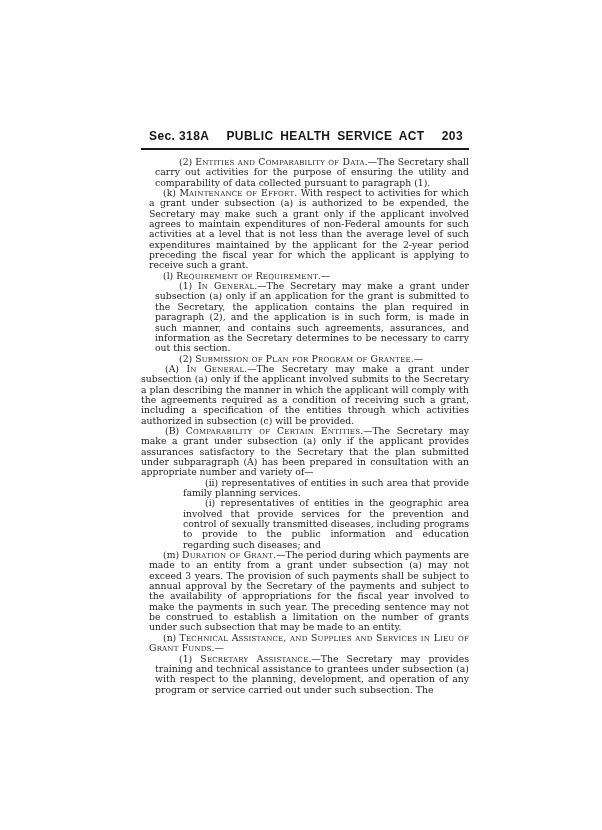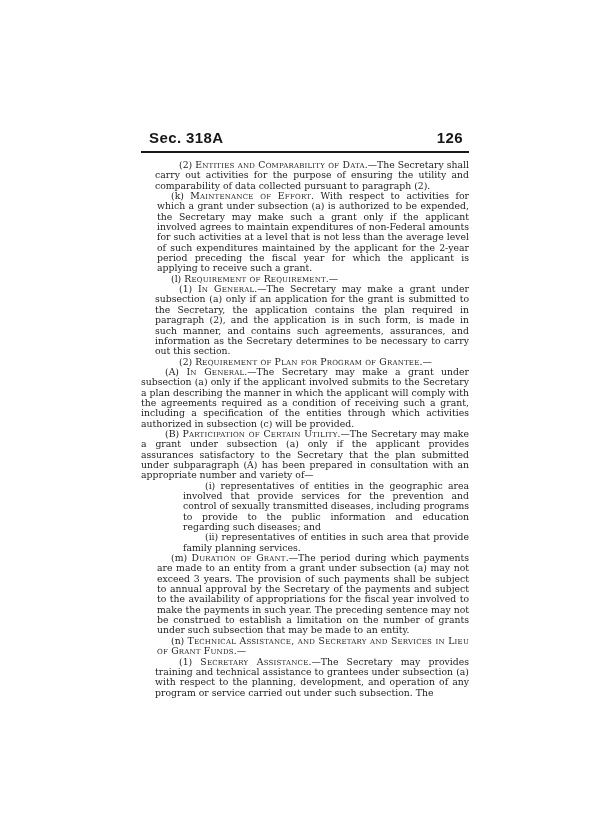--- a/index.html
+++ b/index.html
@@ -16,60 +16,61 @@
     left: 141px;
     top: 129px;
     width: 328px;
   }
   .running-header {
     display: flex;
     justify-content: space-between;
     align-items: baseline;
     font-family: "Liberation Sans", sans-serif;
     font-weight: bold;
-    font-size: 15px;
+    font-size: 12px;
     letter-spacing: 0.4px;
     color: #171717;
     border-bottom: 2px solid #1a1a1a;
     padding: 0 6px 5px 8px;
   }
   .running-header .hdr-title {
     flex: 1;
     text-align: center;
     word-spacing: 3px;
   }
   .textblock {
     margin-top: 7px;
     font-size: 9.3px;
     line-height: 10.35px;
     text-align: justify;
     color: #1c1c1c;
   }
   .para { margin: 0; }
-  .lvl0 { margin-left: 16px;    text-indent: 14px; }
+  .lvl0 { margin-left: 8px;    text-indent: 14px; }
   .lvl1 { margin-left: 14px; text-indent: 24px; }
   .lvl2 { text-indent: 24px; }
   .lvl3 { margin-left: 42px; text-indent: 22px; }
   .sc { font-variant: small-caps; letter-spacing: 0.2px; }
 </style>
 </head>
 <body>
 
 <div class="page">
   <div class="running-header">
     <span class="hdr-sec">Sec. 318A</span>
-    <span class="hdr-page">126</span>
+    <span class="hdr-title">PUBLIC HEALTH SERVICE ACT</span>
+    <span class="hdr-page">203</span>
   </div>
   <div class="textblock">
-      <p class="para lvl1"><span>(2) </span><span class="sc">Entities and Comparability of Data</span><span>.—The Secretary shall carry out activities for the purpose of ensuring the utility and comparability of data collected pursuant to paragraph (2).</span></p>
+      <p class="para lvl1"><span>(2) </span><span class="sc">Entities and Comparability of Data</span><span>.—The Secretary shall carry out activities for the purpose of ensuring the utility and comparability of data collected pursuant to paragraph (1).</span></p>
       <p class="para lvl0"><span>(k) </span><span class="sc">Maintenance of Effort</span><span>. With respect to activities for which a grant under subsection (a) is authorized to be expended, the Secretary may make such a grant only if the applicant involved agrees to maintain expenditures of non-Federal amounts for such activities at a level that is not less than the average level of such expenditures maintained by the applicant for the 2-year period preceding the fiscal year for which the applicant is applying to receive such a grant.</span></p>
       <p class="para lvl0"><span>(l) </span><span class="sc">Requirement of Requirement</span><span>.—</span></p>
       <p class="para lvl1"><span>(1) </span><span class="sc">In General</span><span>.—The Secretary may make a grant under subsection (a) only if an application for the grant is submitted to the Secretary, the application contains the plan required in paragraph (2), and the application is in such form, is made in such manner, and contains such agreements, assurances, and information as the Secretary determines to be necessary to carry out this section.</span></p>
-      <p class="para lvl1"><span>(2) </span><span class="sc">Requirement of Plan for Program of Grantee</span><span>.—</span></p>
+      <p class="para lvl1"><span>(2) </span><span class="sc">Submission of Plan for Program of Grantee</span><span>.—</span></p>
       <p class="para lvl2"><span>(A) </span><span class="sc">In General</span><span>.—The Secretary may make a grant under subsection (a) only if the applicant involved submits to the Secretary a plan describing the manner in which the applicant will comply with the agreements required as a condition of receiving such a grant, including a specification of the entities through which activities authorized in subsection (c) will be provided.</span></p>
-      <p class="para lvl2"><span>(B) </span><span class="sc">Participation of Certain Utility</span><span>.—The Secretary may make a grant under subsection (a) only if the applicant provides assurances satisfactory to the Secretary that the plan submitted under subparagraph (A) has been prepared in consultation with an appropriate number and variety of—</span></p>
+      <p class="para lvl2"><span>(B) </span><span class="sc">Comparability of Certain Entities</span><span>.—The Secretary may make a grant under subsection (a) only if the applicant provides assurances satisfactory to the Secretary that the plan submitted under subparagraph (A) has been prepared in consultation with an appropriate number and variety of—</span></p>
+      <p class="para lvl3"><span>(ii) representatives of entities in such area that provide family planning services.</span></p>
       <p class="para lvl3"><span>(i) representatives of entities in the geographic area involved that provide services for the prevention and control of sexually transmitted diseases, including programs to provide to the public information and education regarding such diseases; and</span></p>
-      <p class="para lvl3"><span>(ii) representatives of entities in such area that provide family planning services.</span></p>
       <p class="para lvl0"><span>(m) </span><span class="sc">Duration of Grant</span><span>.—The period during which payments are made to an entity from a grant under subsection (a) may not exceed 3 years. The provision of such payments shall be subject to annual approval by the Secretary of the payments and subject to the availability of appropriations for the fiscal year involved to make the payments in such year. The preceding sentence may not be construed to establish a limitation on the number of grants under such subsection that may be made to an entity.</span></p>
-      <p class="para lvl0"><span>(n) </span><span class="sc">Technical Assistance, and Secretary and Services in Lieu of Grant Funds</span><span>.—</span></p>
+      <p class="para lvl0"><span>(n) </span><span class="sc">Technical Assistance, and Supplies and Services in Lieu of Grant Funds</span><span>.—</span></p>
       <p class="para lvl1"><span>(1) </span><span class="sc">Secretary Assistance</span><span>.—The Secretary may provides training and technical assistance to grantees under subsection (a) with respect to the planning, development, and operation of any program or service carried out under such subsection. The</span></p>
     </div>
 </div>
 
 </body></html>

